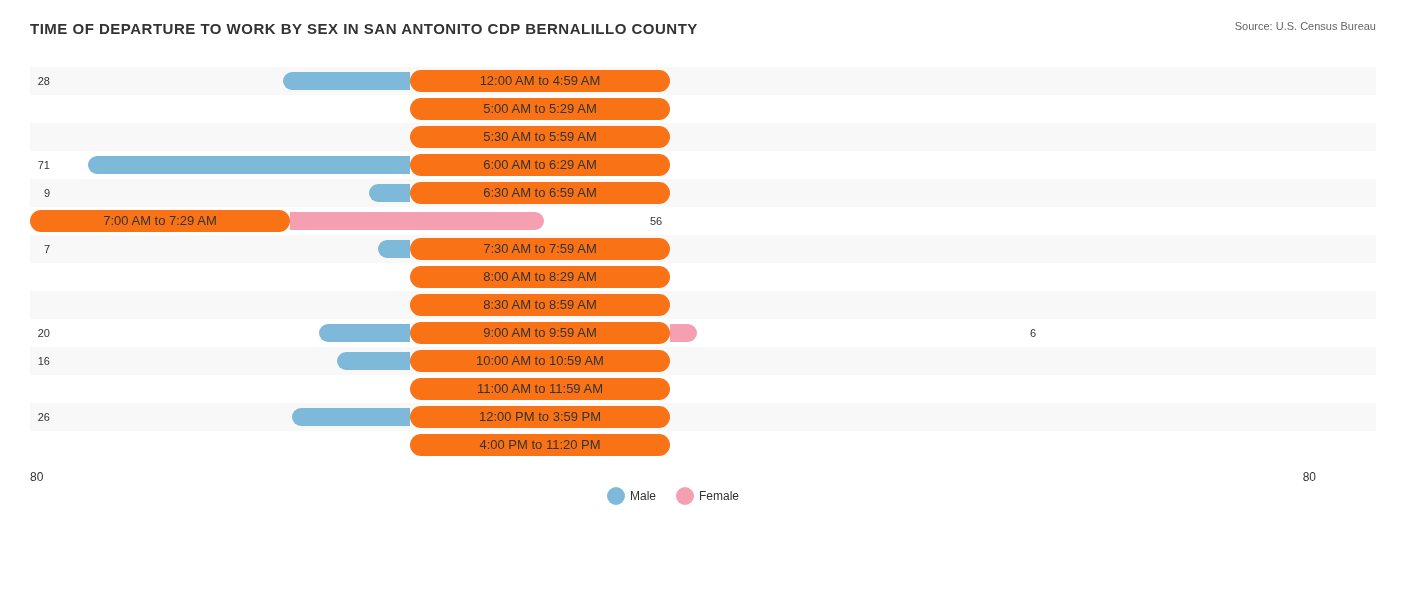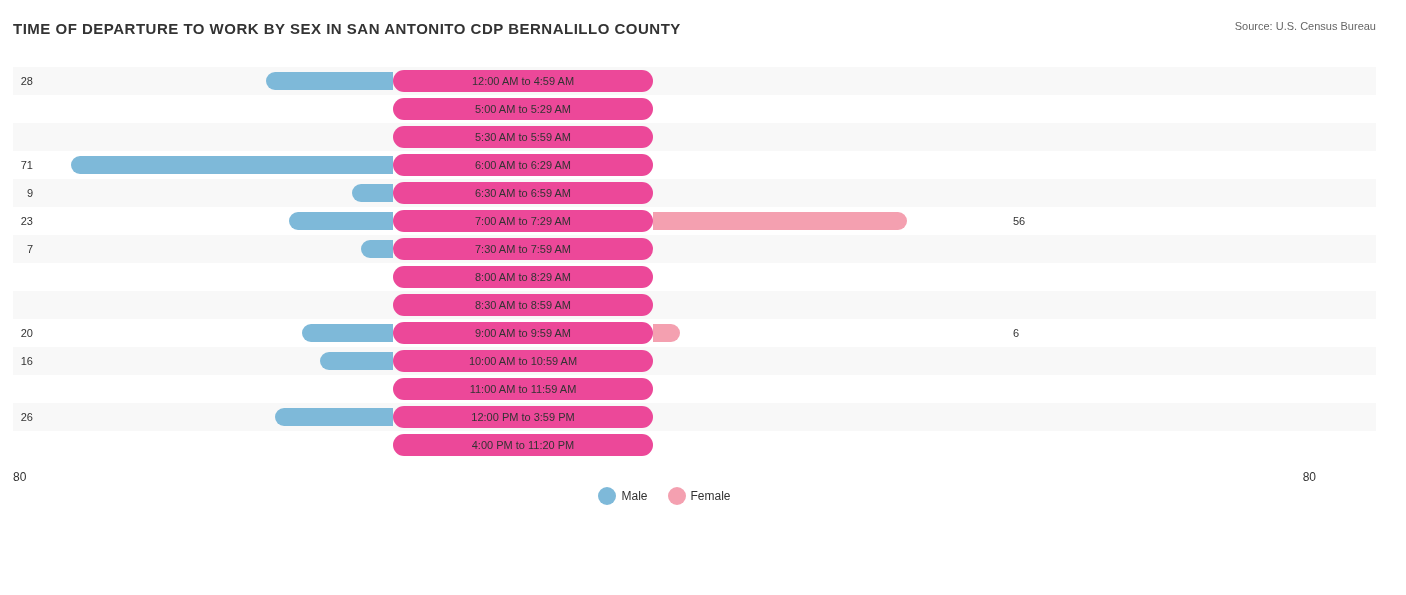--- a/index.html
+++ b/index.html
@@ -6,21 +6,21 @@
     body {
       font-family: Arial, sans-serif;
       background: #fff;
       width: 1406px;
       height: 595px;
       overflow: hidden;
     }
     .chart-container {
       width: 1406px;
       height: 595px;
-      padding: 20px 30px 50px 13px;
+      padding: 20px 30px 50px 30px;
       position: relative;
     }
     .chart-title {
       font-size: 15px;
       font-weight: bold;
       color: #333;
       margin-bottom: 8px;
       text-transform: uppercase;
       letter-spacing: 0.5px;
     }
@@ -80,25 +80,25 @@
       height: 18px;
     }
     .male-bar {
       height: 18px;
       background: #7eb9d9;
       border-radius: 9px 0 0 9px;
     }
     .label-center {
       width: 260px;
       text-align: center;
-      font-size: 11px;
+      font-size: 13px;
       color: #333;
       padding: 0 8px;
       flex-shrink: 0;
-      background: #ec4899;
+      background: #f97316;
       border-radius: 12px;
       height: 22px;
       line-height: 22px;
       z-index: 1;
     }
     .female-side {
       width: 380px;
       display: flex;
       align-items: center;
       justify-content: flex-start;
@@ -247,26 +247,20 @@
         <div class="female-side">
           <div class="female-bar-container">
             <div class="female-bar" style="width:0px;"></div>
           </div>
           <span class="female-value"></span>
         </div>
       </div>
     </div>
         <div class="bar-row">
       <div class="row-inner">
-        <div class="male-side">
-          <span class="male-value">23</span>
-          <div class="male-bar-container">
-            <div class="male-bar" style="width:104px;"></div>
-          </div>
-        </div>
         <div class="label-center">7:00 AM to 7:29 AM</div>
         <div class="female-side">
           <div class="female-bar-container">
             <div class="female-bar" style="width:254px;"></div>
           </div>
           <span class="female-value">56</span>
         </div>
       </div>
     </div>
         <div class="bar-row">

